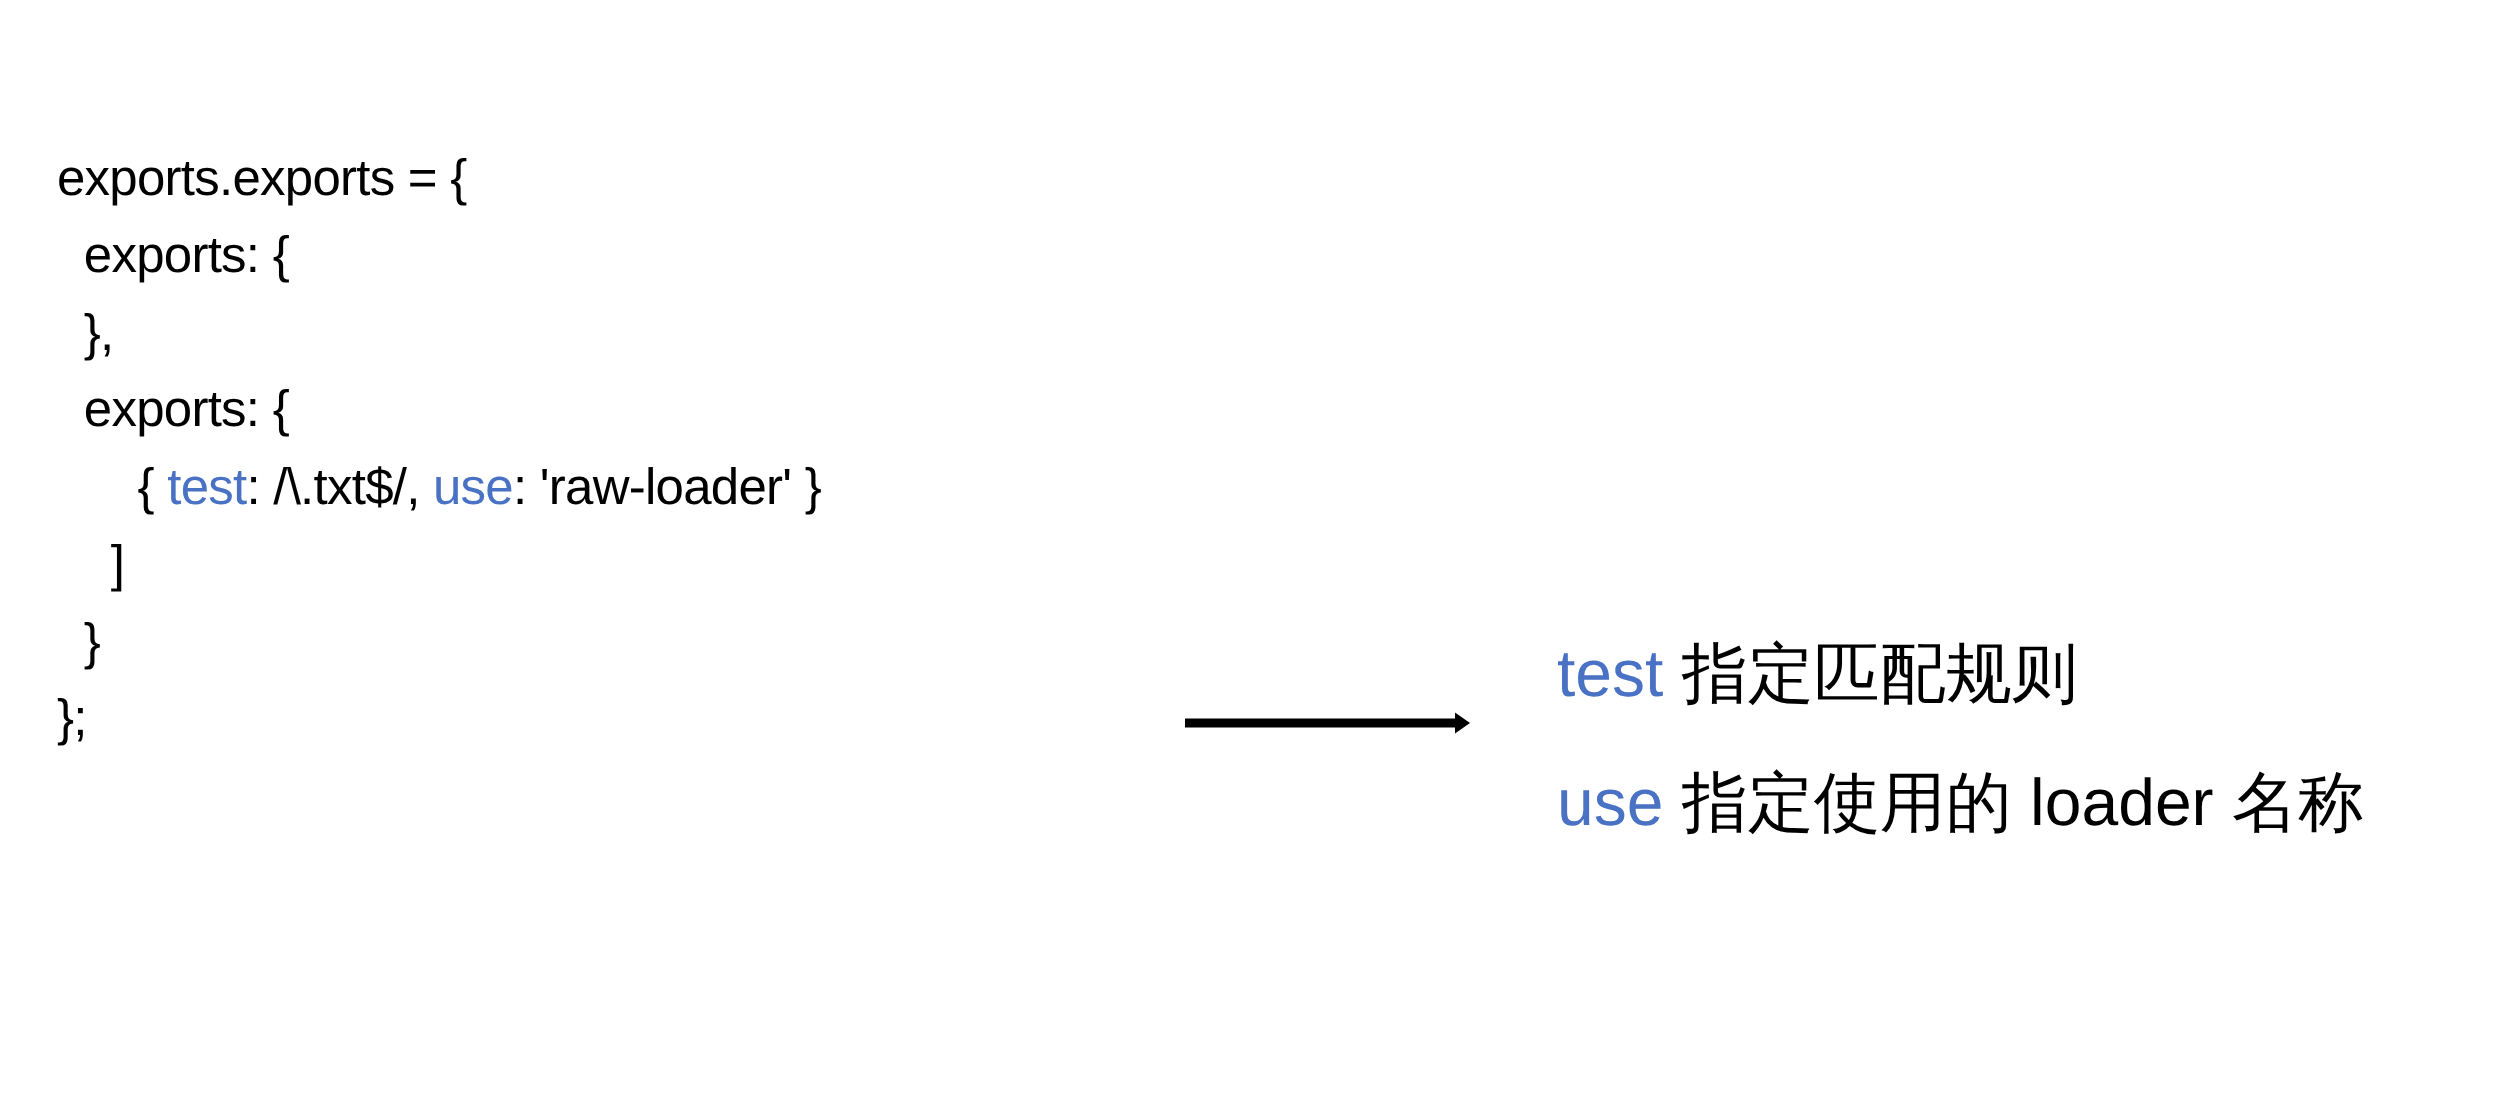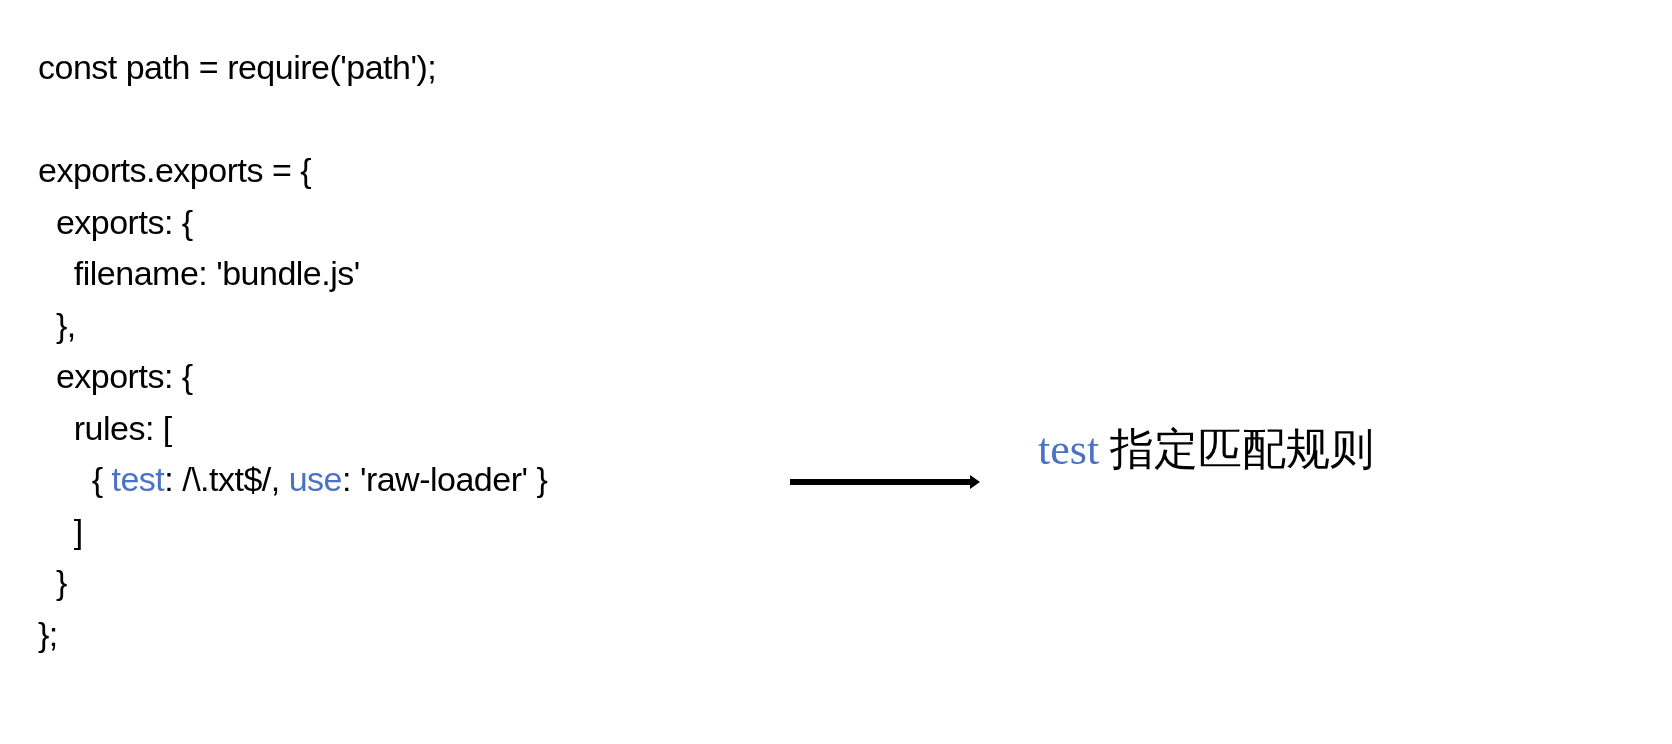--- a/index.html
+++ b/index.html
@@ -11,41 +11,39 @@
       letter-spacing: -0.5px;
     }
     .line { white-space: pre; height: 51.5px; }
     .kw { color: #4a72c4; }
     .arrow { position: absolute; left: 790px; top: 472px; width: 190px; height: 20px; }
     .notes {
       position: absolute; left: 1038px; top: 420px;
       font-family: "Liberation Sans", "DejaVu Sans", sans-serif;
       font-size: 44px; color: #000;
     }
-    .note { white-space: pre; height: 86px; line-height: 60px; font-family: Liberation Serif, serif; }
+    .note { white-space: pre; height: 86px; line-height: 60px; }
     .note .kw { color: #4a72c4; }
   </style>
 </head>
 <body>
 
 <div class="code">
-  <div class="line">const path = require('path');</div>
   <div class="line"></div>
   <div class="line">exports.exports = {</div>
   <div class="line">  exports: {</div>
-  <div class="line">    filename: 'bundle.js'</div>
   <div class="line">  },</div>
   <div class="line">  exports: {</div>
-  <div class="line">    rules: [</div>
   <div class="line"><span>      { </span><span class="kw">test</span><span>: /\.txt$/, </span><span class="kw">use</span><span>: 'raw-loader' }</span></div>
   <div class="line">    ]</div>
   <div class="line">  }</div>
   <div class="line">};</div>
 </div>
 
 <svg class="arrow" viewBox="0 0 190 20">
   <rect x="0" y="7" width="182" height="6" fill="#000"></rect>
   <polygon points="180,3 190,10 180,17" fill="#000"></polygon>
 </svg>
 
 <div class="notes">
   <div class="note"><span class="kw">test</span><span> 指定匹配规则</span></div>
+  <div class="note"><span class="kw">use</span><span> 指定使用的 loader 名称</span></div>
 </div>
 
 </body></html>

